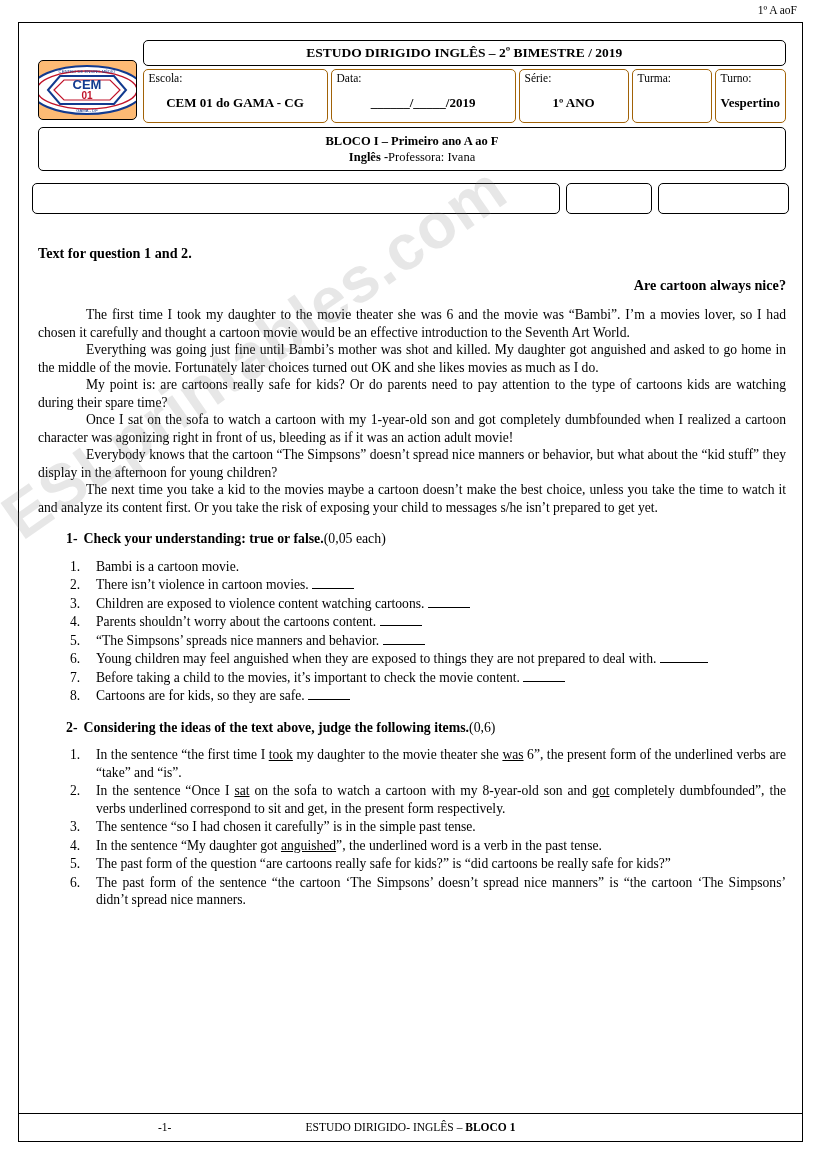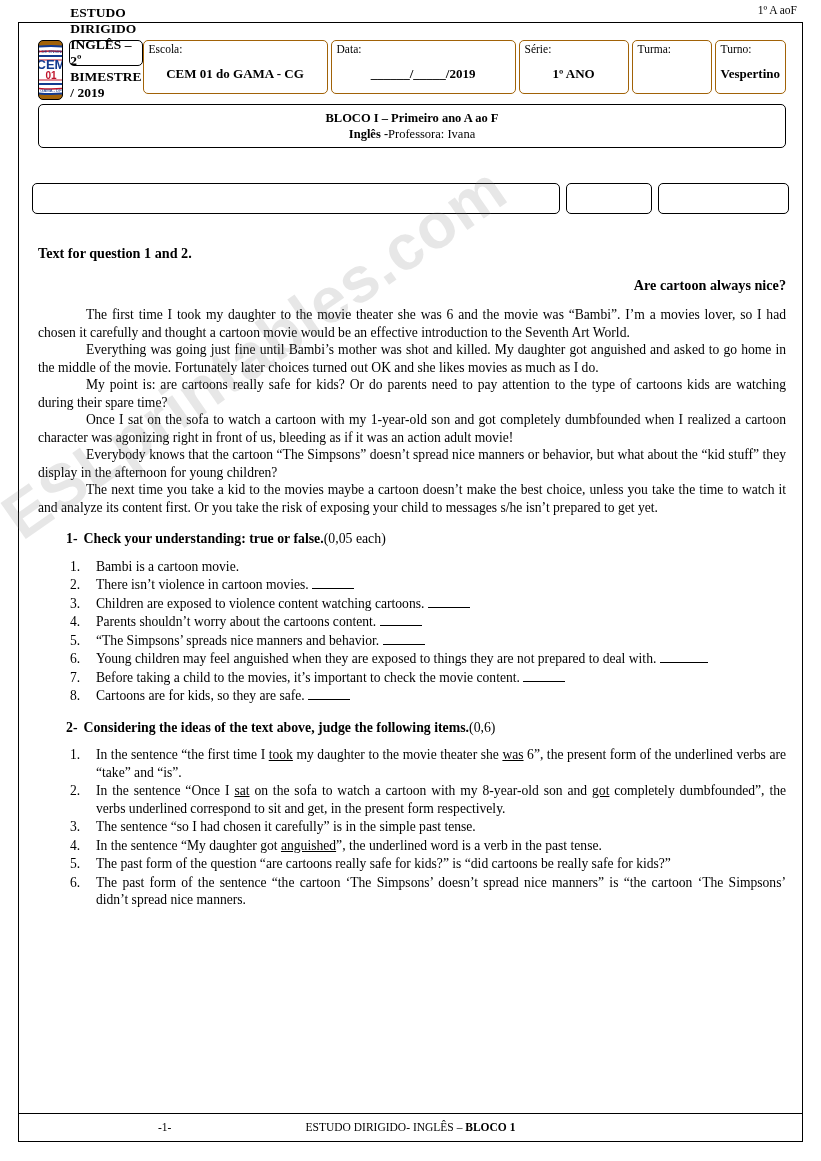--- a/index.html
+++ b/index.html
@@ -71,35 +71,36 @@
     align-items: stretch;
   }
   .logo-box {
     width: 130px;
     height: 60px;
     border: 1px solid #000;
     border-radius: 5px;
     box-sizing: border-box;
     position: relative;
     margin-right: 6px;
-    background: #a16207;
+    background: #fdba74;
     overflow: hidden;
+    margin-top: 20px;
   }
   .logo-inner {
     position: absolute;
     left: 50%;
     top: 50%;
     transform: translate(-50%,-50%);
     width: 118px;
     height: 52px;
   }
   .right-head {
     flex: 1;
     display: flex;
-    flex-direction: row;
+    flex-direction: column;
   }
   .title-box {
     height: 26px;
     border: 1px solid #000;
     border-radius: 5px;
     box-sizing: border-box;
     display: flex;
     align-items: center;
     justify-content: center;
     font-weight: bold;

